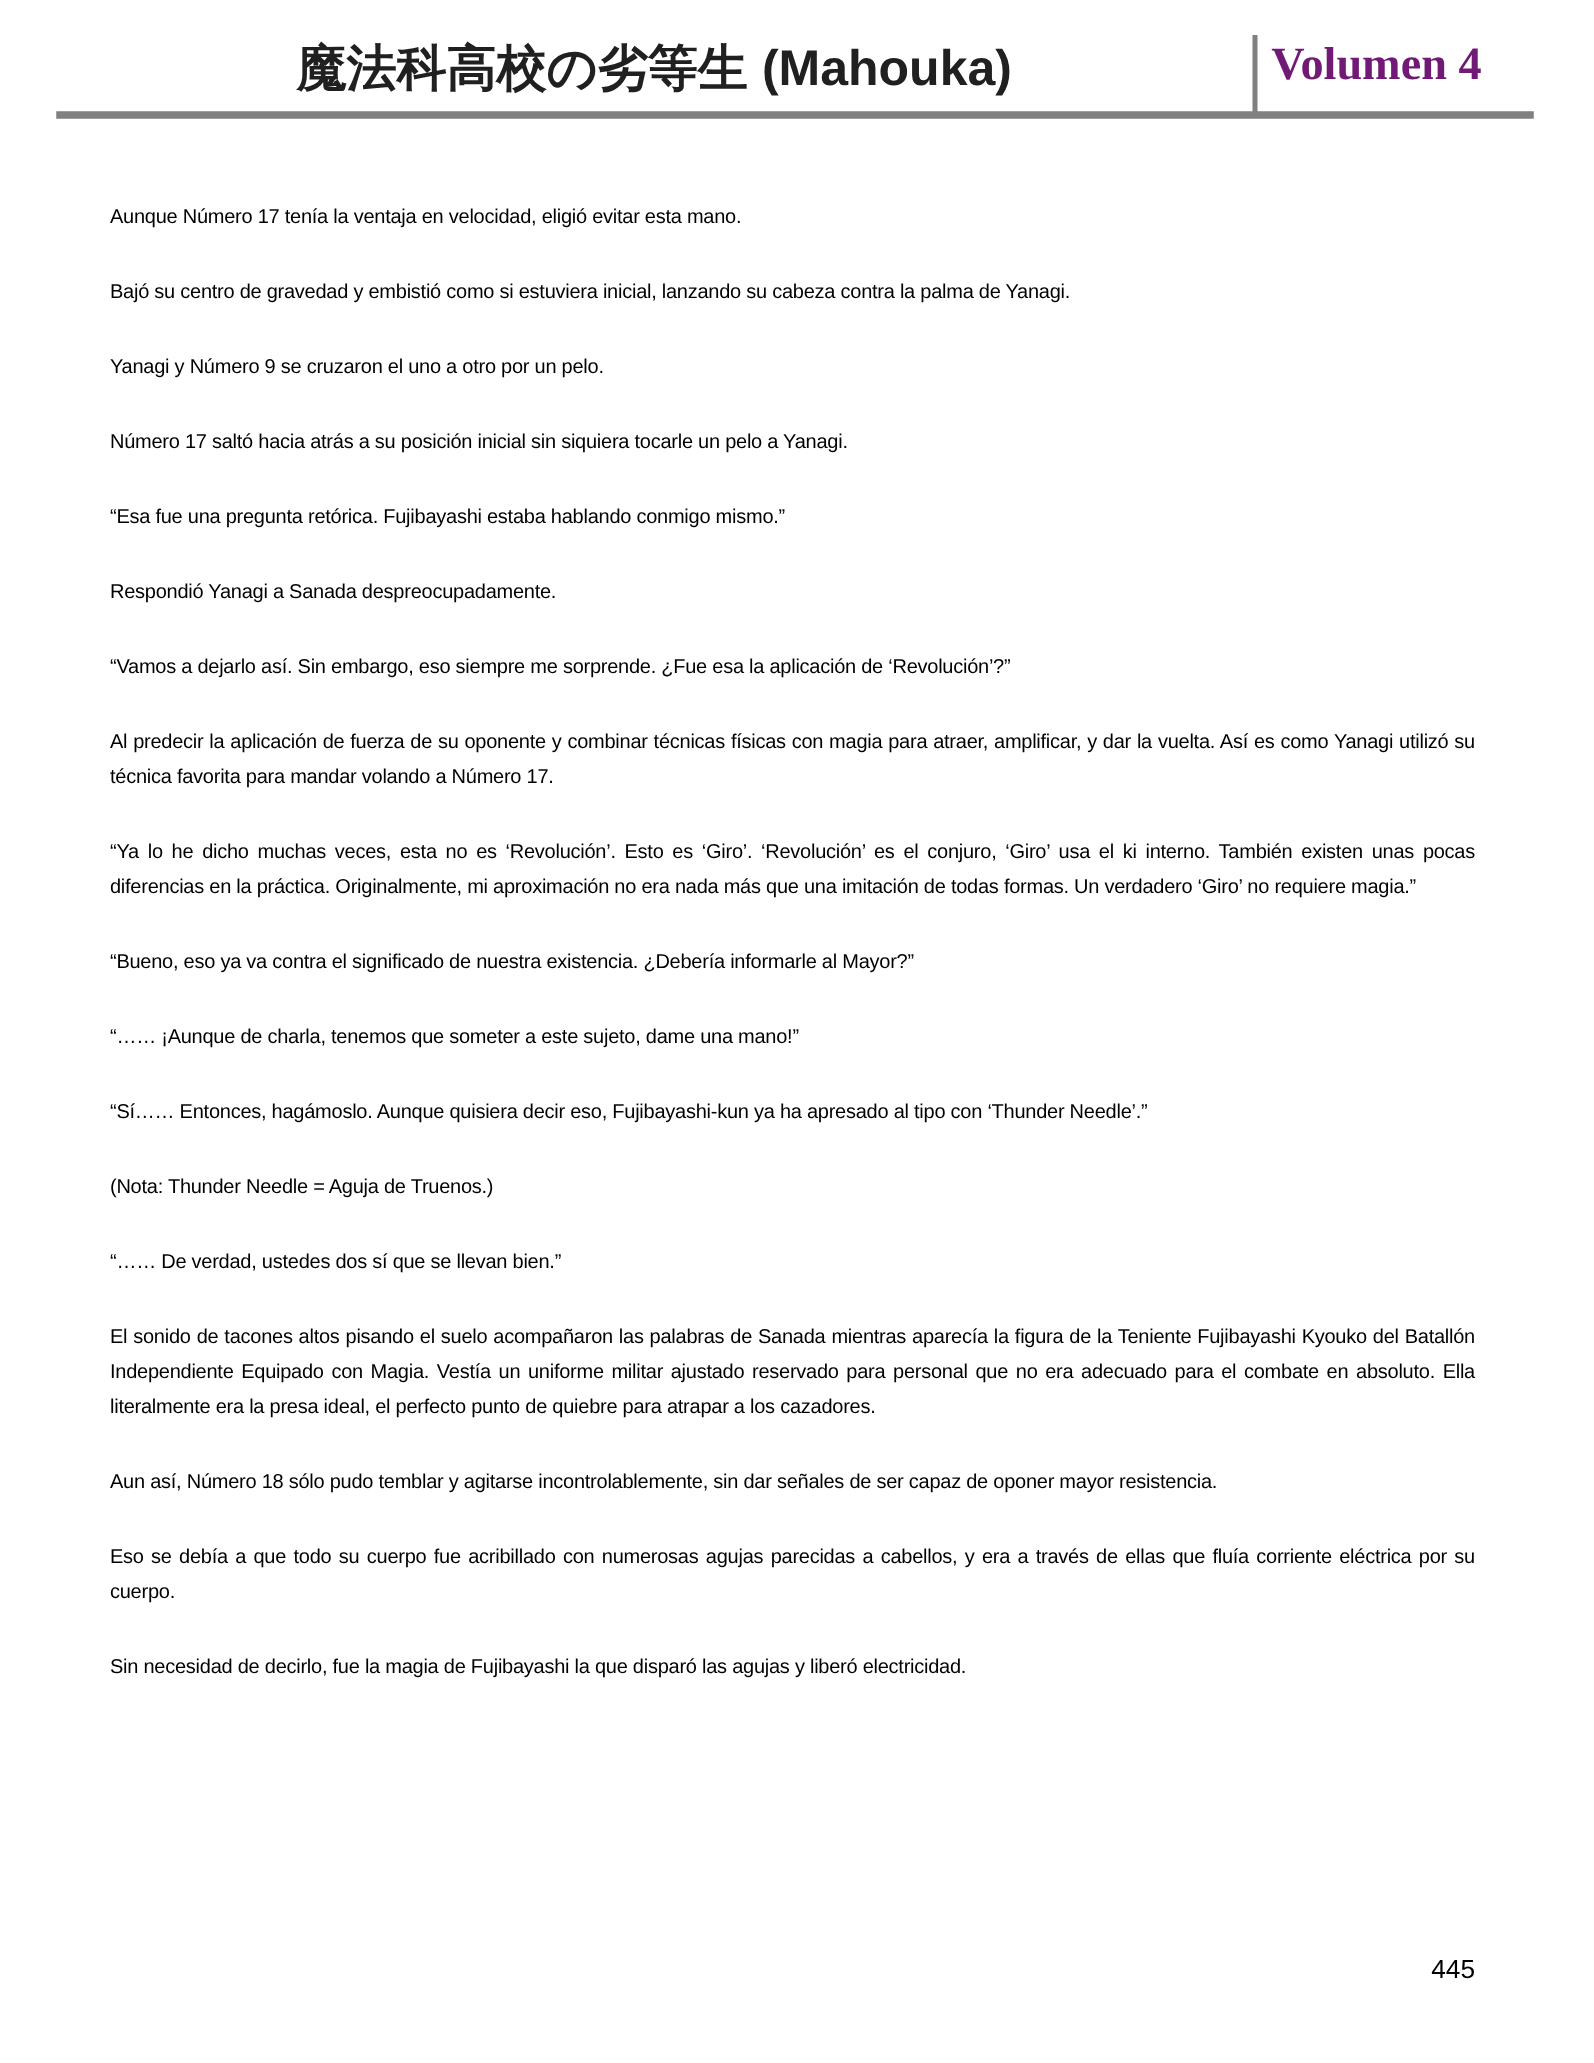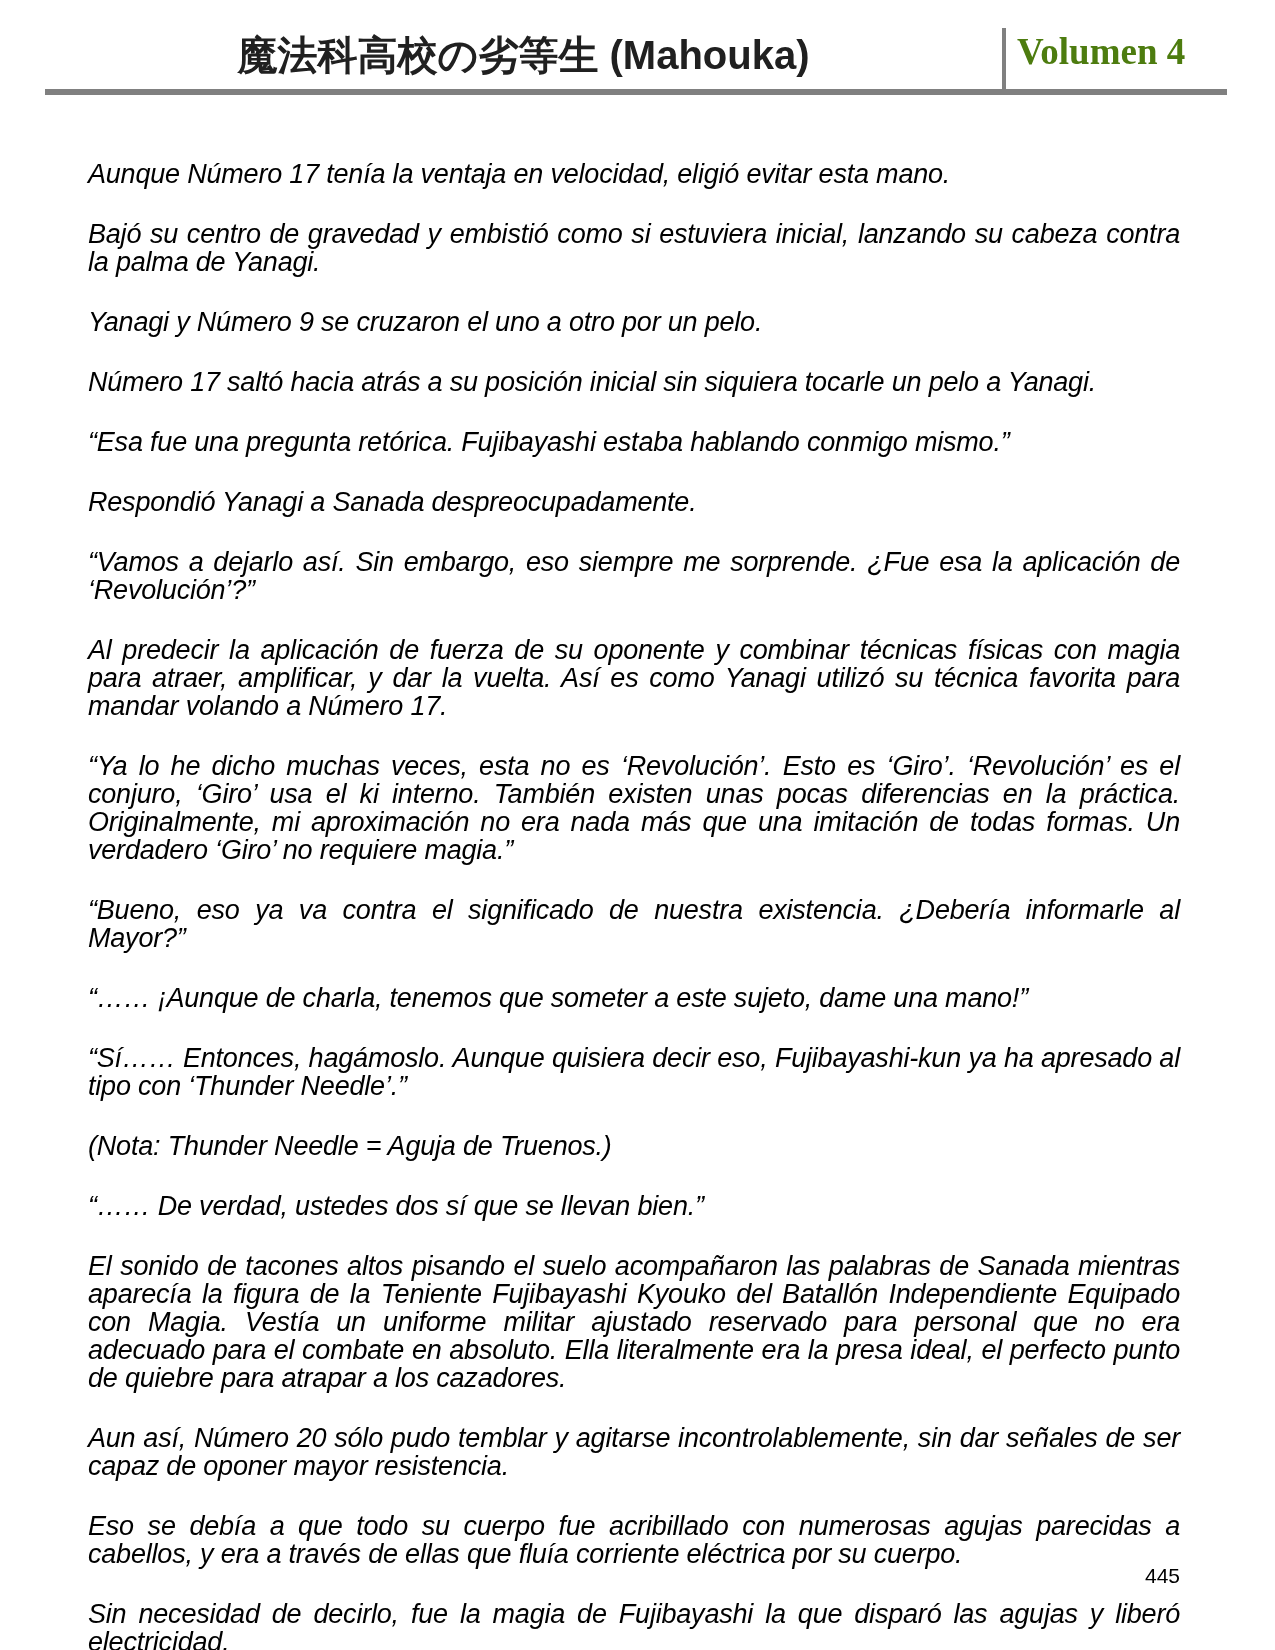--- a/index.html
+++ b/index.html
@@ -39,21 +39,21 @@
     background: #808080;
   }
   .header-volume {
     position: absolute;
     left: 1017px;
     top: 30px;
     font-family: "Liberation Serif", serif;
     font-weight: 700;
     font-size: 37px;
     line-height: 44px;
-    color: #4d7c0f;
+    color: #701a75;
     white-space: nowrap;
   }
   .header-rule {
     position: absolute;
     left: 45px;
     top: 89px;
     width: 1182px;
     height: 6px;
     background: #808080;
   }
@@ -61,25 +61,24 @@
   
   .content {
     position: absolute;
     left: 88px;
     top: 160px;
     width: 1092px;
     color: #000000;
   }
   .content p {
     margin: 0 0 32px 0;
-    font-size: 27px;
+    font-size: 16px;
     line-height: 28px;
     letter-spacing: -0.2px;
     text-align: justify;
-    font-style: italic;
   }
 
   
   .page-number {
     position: absolute;
     left: 88px;
     top: 1562px;
     width: 1092px;
     text-align: right;
     font-size: 21px;
@@ -109,20 +108,20 @@
     <p>Respondió Yanagi a Sanada despreocupadamente.</p>
     <p>“Vamos a dejarlo así. Sin embargo, eso siempre me sorprende. ¿Fue esa la aplicación de ‘Revolución’?”</p>
     <p>Al predecir la aplicación de fuerza de su oponente y combinar técnicas físicas con magia para atraer, amplificar, y dar la vuelta. Así es como Yanagi utilizó su técnica favorita para mandar volando a Número 17.</p>
     <p>“Ya lo he dicho muchas veces, esta no es ‘Revolución’. Esto es ‘Giro’. ‘Revolución’ es el conjuro, ‘Giro’ usa el ki interno. También existen unas pocas diferencias en la práctica. Originalmente, mi aproximación no era nada más que una imitación de todas formas. Un verdadero ‘Giro’ no requiere magia.”</p>
     <p>“Bueno, eso ya va contra el significado de nuestra existencia. ¿Debería informarle al Mayor?”</p>
     <p>“…… ¡Aunque de charla, tenemos que someter a este sujeto, dame una mano!”</p>
     <p>“Sí…… Entonces, hagámoslo. Aunque quisiera decir eso, Fujibayashi-kun ya ha apresado al tipo con ‘Thunder Needle’.”</p>
     <p>(Nota: Thunder Needle = Aguja de Truenos.)</p>
     <p>“…… De verdad, ustedes dos sí que se llevan bien.”</p>
     <p>El sonido de tacones altos pisando el suelo acompañaron las palabras de Sanada mientras aparecía la figura de la Teniente Fujibayashi Kyouko del Batallón Independiente Equipado con Magia. Vestía un uniforme militar ajustado reservado para personal que no era adecuado para el combate en absoluto. Ella literalmente era la presa ideal, el perfecto punto de quiebre para atrapar a los cazadores.</p>
-    <p>Aun así, Número 20 sólo pudo temblar y agitarse incontrolablemente, sin dar señales de ser capaz de oponer mayor resistencia.</p>
+    <p>Aun así, Número 18 sólo pudo temblar y agitarse incontrolablemente, sin dar señales de ser capaz de oponer mayor resistencia.</p>
     <p>Eso se debía a que todo su cuerpo fue acribillado con numerosas agujas parecidas a cabellos, y era a través de ellas que fluía corriente eléctrica por su cuerpo.</p>
     <p>Sin necesidad de decirlo, fue la magia de Fujibayashi la que disparó las agujas y liberó electricidad.</p>
   </div>
 
   <div class="page-number">445</div>
 
 </div>
 
 </body></html>

